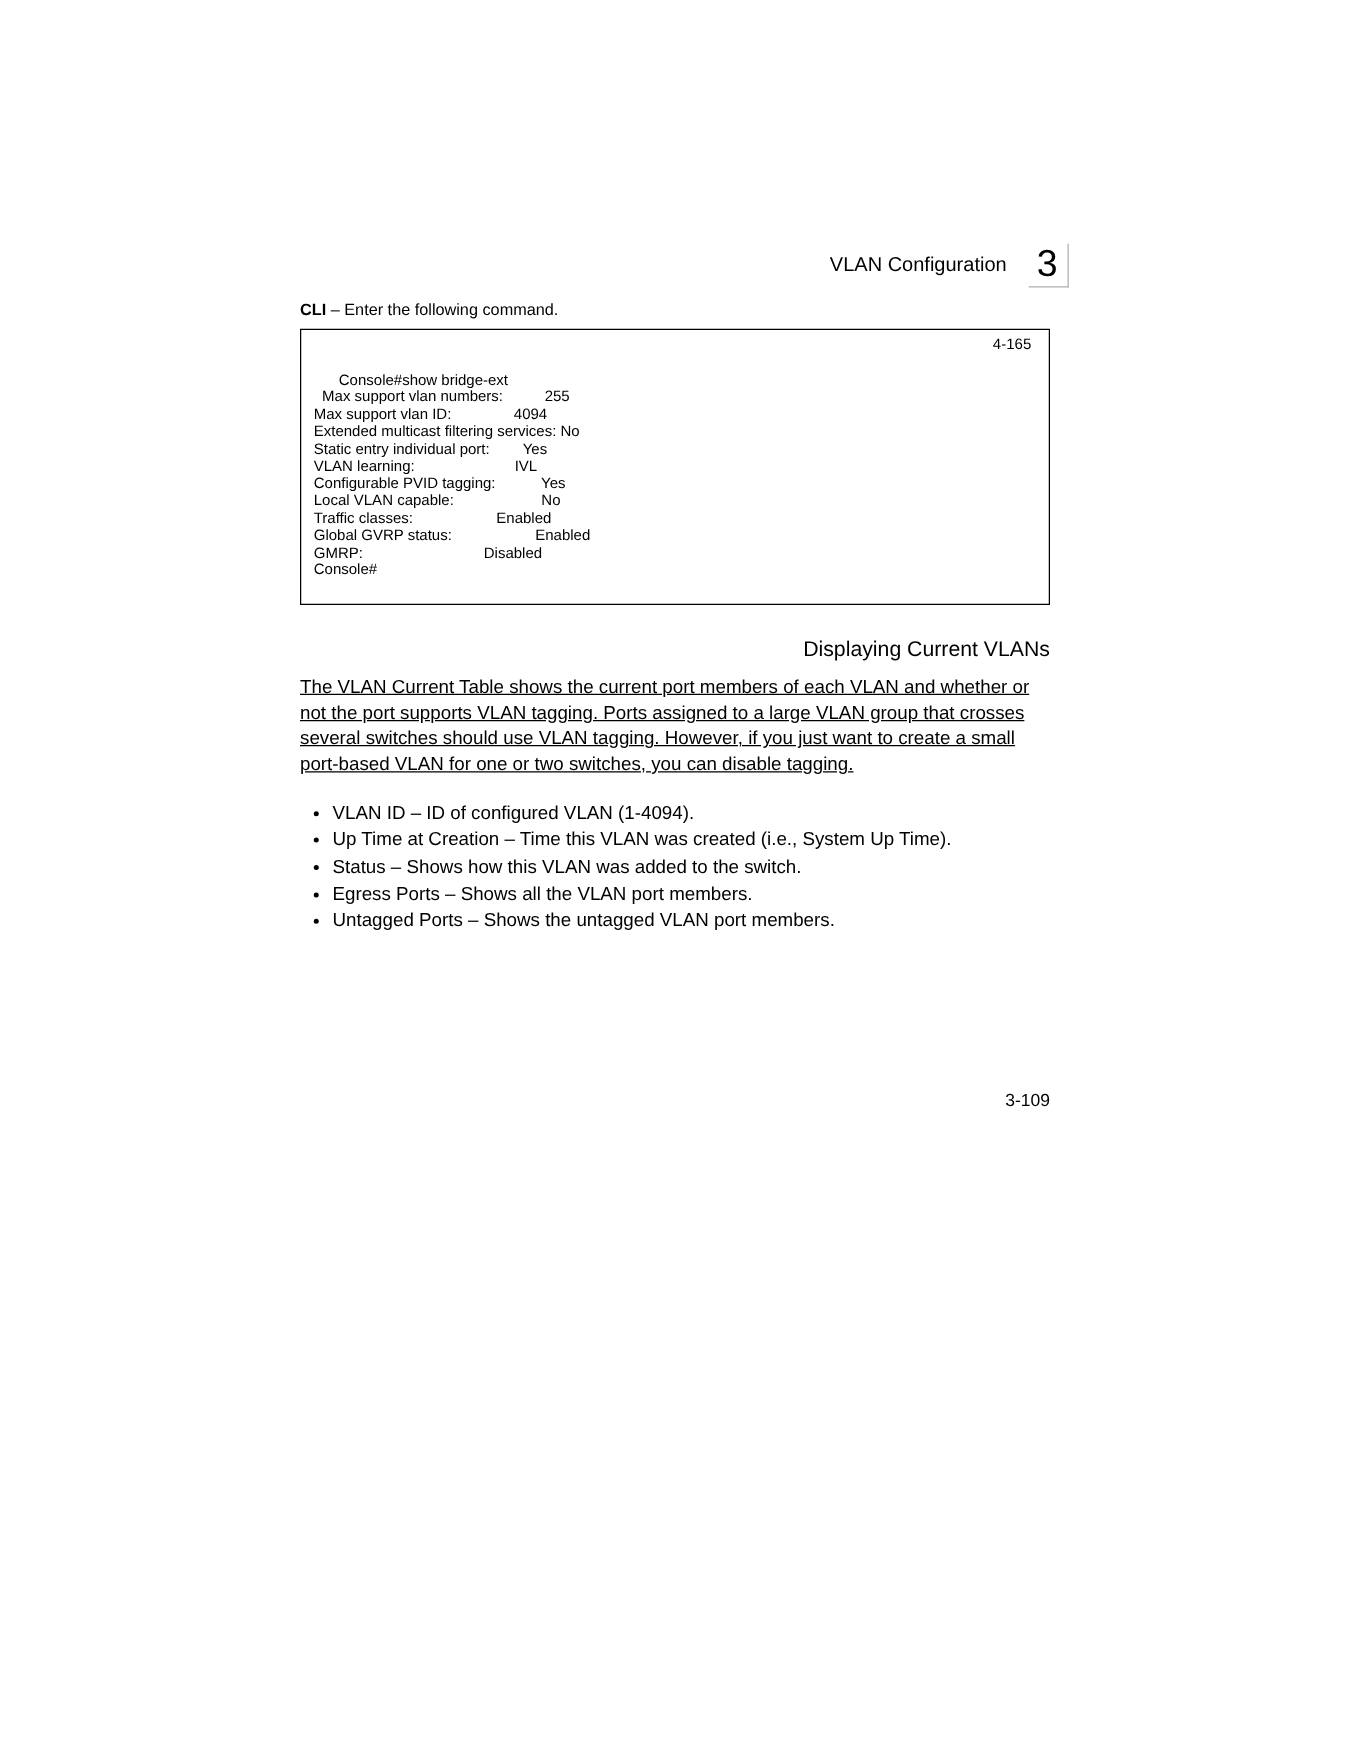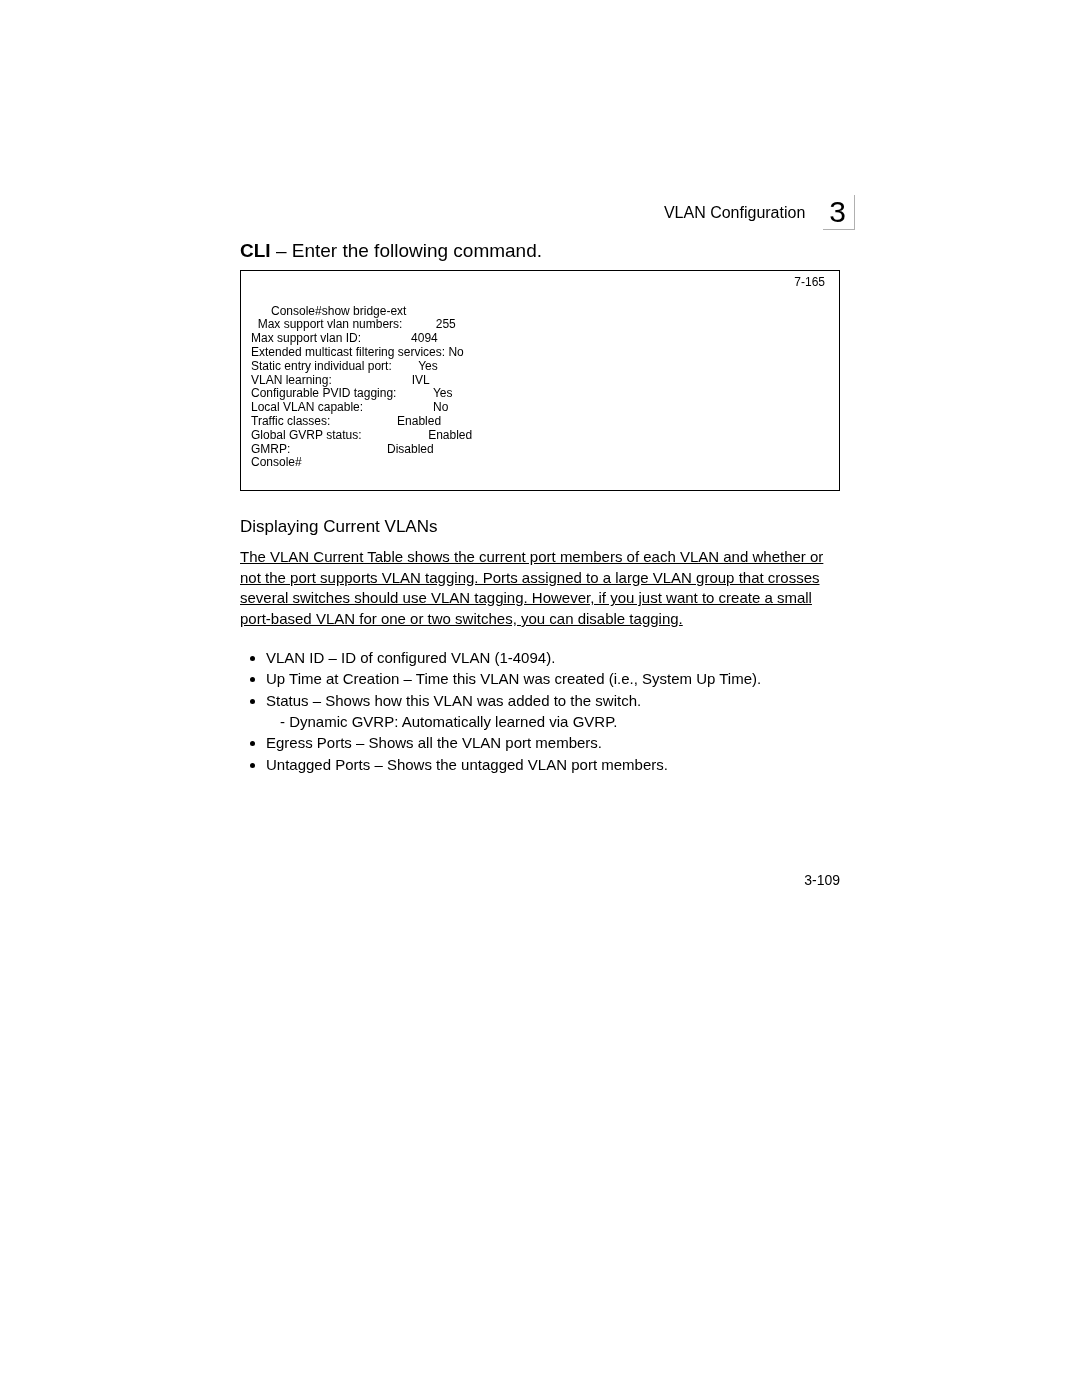--- a/index.html
+++ b/index.html
@@ -33,21 +33,21 @@
   }
   .chapter-num {
     font-size: 30px;
     line-height: 1;
     font-weight: normal;
   }
   .content {
     margin-top: 45px;
   }
   .cli-line {
-    font-size: 19px;
+    font-size: 13px;
     margin-bottom: 8px;
   }
   .cli-line b { font-weight: bold; }
   .cli-box {
     border: 1px solid #000;
     padding: 6px 10px 6px 10px;
     font-size: 12px;
     font-family: Arial, Helvetica, sans-serif;
     line-height: 1.15;
     white-space: pre;
@@ -57,20 +57,21 @@
     position: absolute;
     right: 14px;
     top: 5px;
     font-size: 12px;
   }
   .section-heading {
     margin-top: 26px;
     font-size: 17px;
     font-weight: normal;
     margin-bottom: 10px;
+    text-align: right;
   }
   .body-text {
     font-size: 15px;
     line-height: 1.38;
     margin-bottom: 18px;
     text-decoration: underline;
   }
   .attr-heading {
     font-size: 15px;
     margin-bottom: 6px;
@@ -109,21 +110,21 @@
     </span>
   </div>
 
   <div class="content">
 
     <div class="cli-line">
       <b>CLI</b><span> – Enter the following command.</span>
     </div>
 
     <div class="cli-box">
-      <span class="cli-ref">7-165</span>
+      <span class="cli-ref">4-165</span>
       <span>Console#show bridge-ext
   Max support vlan numbers:          255
 Max support vlan ID:               4094
 Extended multicast filtering services: No
 Static entry individual port:        Yes
 VLAN learning:                        IVL
 Configurable PVID tagging:           Yes
 Local VLAN capable:                     No
 Traffic classes:                    Enabled
 Global GVRP status:                    Enabled
@@ -138,21 +139,20 @@
 
     <ul class="attr-list">
       <li>
         <b>VLAN ID</b><span> – ID of configured VLAN (1-4094).</span>
       </li>
       <li>
         <b>Up Time at Creation</b><span> – Time this VLAN was created (i.e., System Up Time).</span>
       </li>
       <li>
         <b>Status</b><span> – Shows how this VLAN was added to the switch.</span>
-        <span class="sub-item">- <b>Dynamic GVRP</b><span>: Automatically learned via GVRP.</span></span>
       </li>
       <li>
         <b>Egress Ports</b><span> – Shows all the VLAN port members.</span>
       </li>
       <li>
         <b>Untagged Ports</b><span> – Shows the untagged VLAN port members.</span>
       </li>
     </ul>
 
   </div>

